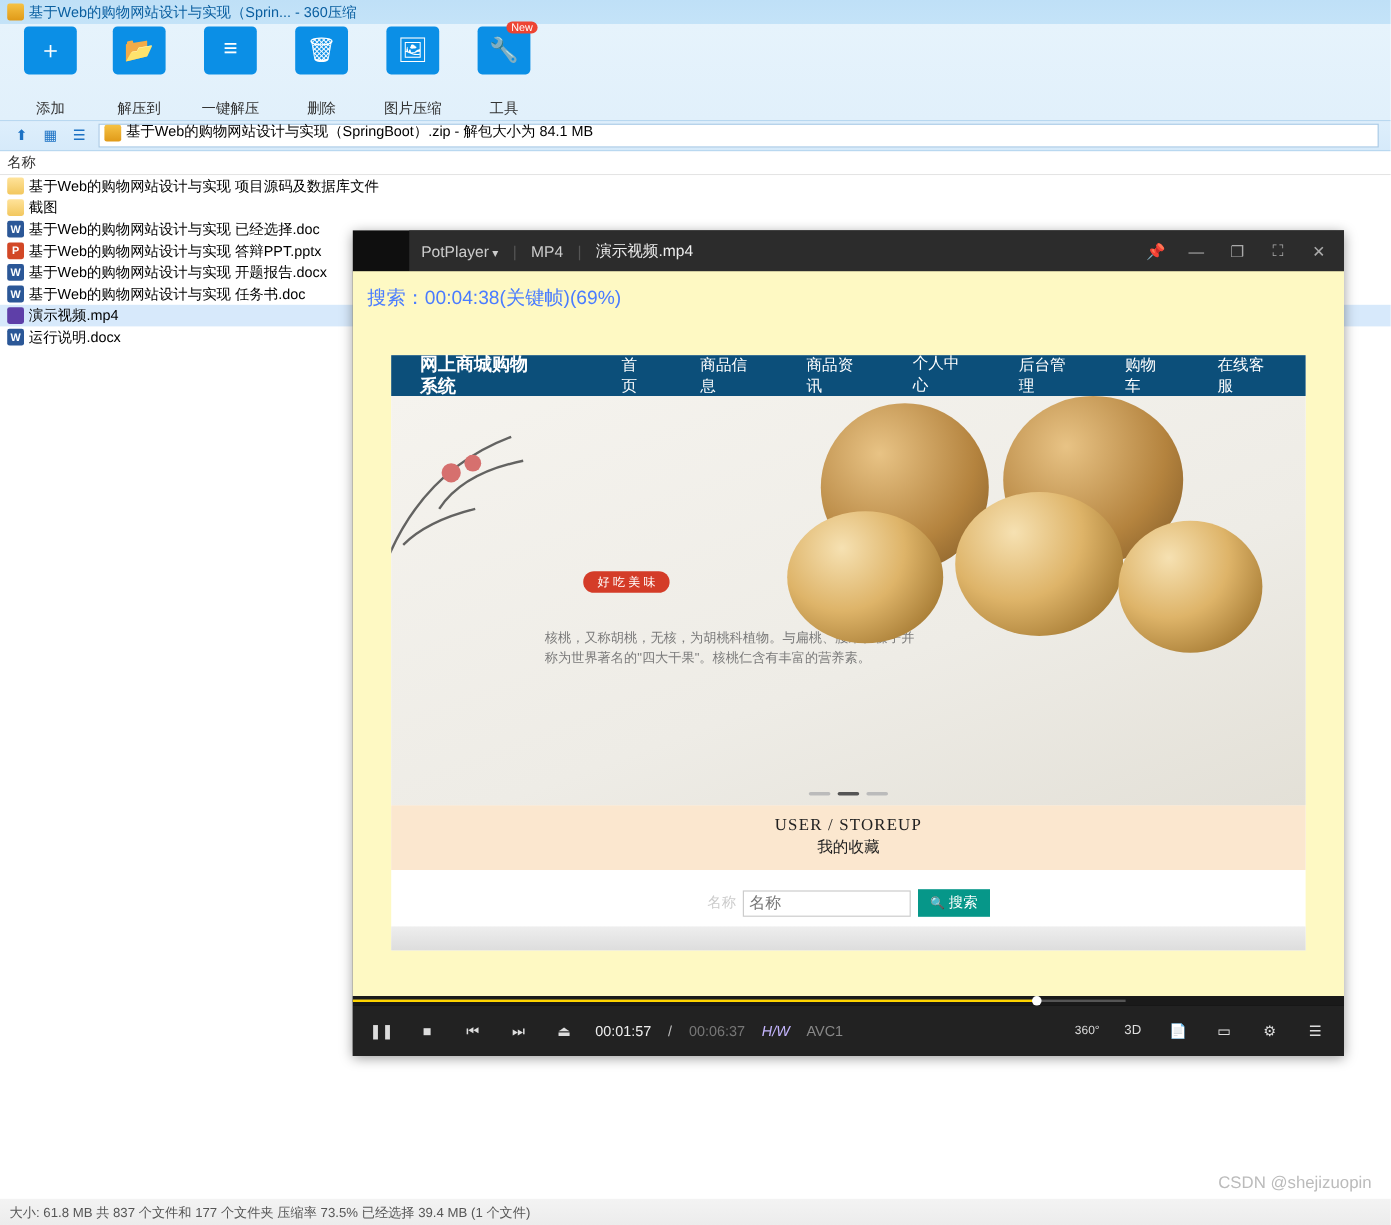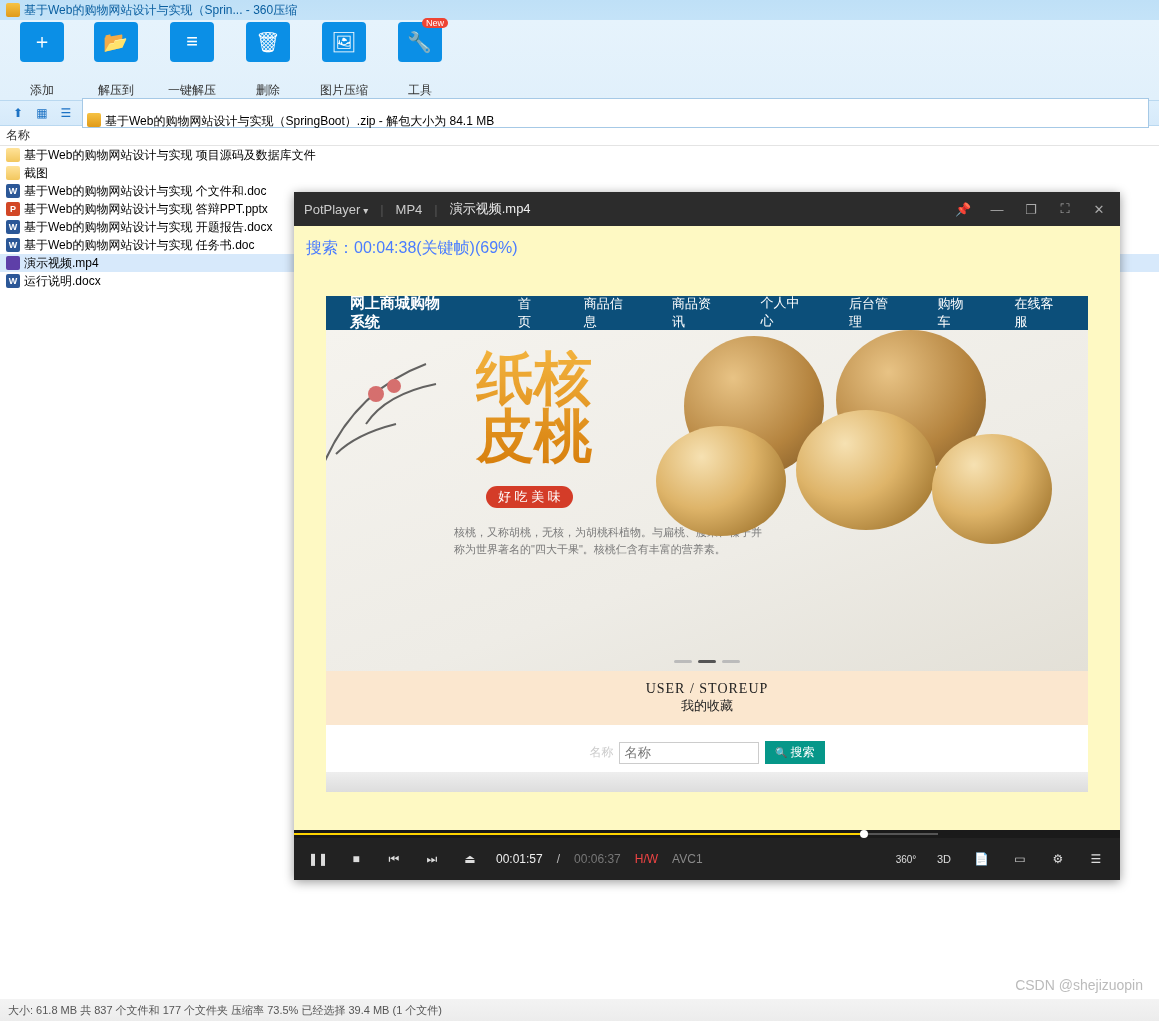--- a/index.html
+++ b/index.html
@@ -8,53 +8,53 @@
 
 .app-window { width: 100%; height: 100%; display: flex; flex-direction: column; }
 .titlebar { height: 20px; background: linear-gradient(#bfe0f7, #c4e3f8); display: flex; align-items: center; padding: 0 6px; color: #0a5fa0; font-size: 12px; }
 .titlebar .app-icon { width: 14px; height: 14px; margin-right: 4px; background: linear-gradient(#f6c244, #e09a18); border-radius: 2px; }
 .toolbar { height: 80px; background: linear-gradient(#e6f3fc, #e1f0fb); display: flex; align-items: center; padding: 4px 20px; gap: 30px; }
 .tool-btn { display: flex; flex-direction: column; align-items: center; gap: 20px; color: #333; position: relative; cursor: pointer; }
 .tool-btn .ticon { width: 44px; height: 40px; background: #0b8fe6; border-radius: 4px; display: flex; align-items: center; justify-content: center; color: #fff; font-size: 20px; }
 .tool-btn .badge-new { position: absolute; top: -4px; right: -6px; background: #e43; color: #fff; border-radius: 8px; font-size: 9px; padding: 0 4px; }
 .navbar { height: 26px; background: linear-gradient(#deeffc, #d6eafa); border-top: 1px solid #b9d8f0; border-bottom: 1px solid #b9d8f0; display: flex; align-items: center; padding: 0 10px; gap: 8px; }
 .nav-icon { width: 16px; height: 16px; display: inline-flex; align-items: center; justify-content: center; color: #1c72c4; cursor: pointer; }
-.pathbox { flex: 1; height: 20px; background: #fff; border: 1px solid #a6c9e6; display: flex; align-items: flex-start; padding: 14px 4px; gap: 4px; }
+.pathbox { flex: 1; height: 20px; background: #fff; border: 1px solid #a6c9e6; display: flex; align-items: flex-end; padding: 4px 4px; gap: 4px; }
 .pathbox .zipicon { width: 14px; height: 14px; background: linear-gradient(#f6c244, #e09a18); border-radius: 2px; }
 .columns-hdr { height: 20px; border-bottom: 1px solid #e4e4e4; display: flex; align-items: center; padding-left: 6px; color: #333; }
 .file-list { flex: 1; background: #fff; position: relative; }
 .file-row { height: 18px; display: flex; align-items: center; padding-left: 6px; gap: 4px; cursor: pointer; }
 .file-row.sel { background: #d7e9fb; }
 .fico { width: 14px; height: 14px; border-radius: 2px; flex-shrink: 0; }
 .fld { background: linear-gradient(#ffe39a, #f2c75e); }
 .doc { background: #2b5797; color: #fff; display: flex; align-items: center; justify-content: center; font-size: 9px; font-weight: bold; }
 .ppt { background: #d24726; color: #fff; display: flex; align-items: center; justify-content: center; font-size: 9px; font-weight: bold; }
 .mp4 { background: #5e3fa8; }
 .status-bar { height: 22px; background: linear-gradient(#f3f3f3, #ececec); display: flex; align-items: center; padding: 0 8px; color: #555; font-size: 11px; position: absolute; bottom: 0; left: 0; right: 0; }
 .watermark { position: absolute; bottom: 28px; right: 16px; color: #bbb; font-size: 14px; }
 
 
 .player { position: absolute; top: 192px; left: 294px; width: 826px; height: 688px; background: #0f0f0f; color: #ccc; display: flex; flex-direction: column; box-shadow: 0 2px 10px rgba(0,0,0,.4); }
-.p-title { height: 34px; background: #2c2c2c; display: flex; align-items: center; padding: 0 10px; gap: 12px; font-size: 13px; }
+.p-title { height: 34px; background: #2c2c2c; display: flex; align-items: center; padding: 0 10px; gap: 12px; font-size: 13px; margin-left: 47px; }
 .p-title .pt-menu::after { content: " ▾"; font-size: 10px; }
 .p-title .sep { color: #555; }
 .p-title .fname { color: #eee; }
 .p-title .spacer { flex: 1; }
 .p-title .wbtn { width: 22px; height: 22px; display: flex; align-items: center; justify-content: center; color: #aaa; cursor: pointer; }
 .p-video { flex: 1; background: #fef9c3; position: relative; overflow: hidden; }
 .seek-text { position: absolute; top: 12px; left: 12px; color: #4a7cff; font-size: 16px; }
 .website { position: absolute; top: 70px; left: 32px; right: 32px; bottom: 38px; background: #fff; display: flex; flex-direction: column; }
 .w-nav { height: 34px; background: #0c4f7a; display: flex; align-items: center; padding: 0 24px; gap: 35px; color: #fff; font-size: 13px; }
 .w-nav .brand { font-size: 15px; font-weight: bold; margin-right: 24px; }
 .w-nav .navitem { padding: 8px 4px; cursor: pointer; }
 .w-nav .navitem.on { border-bottom: 2px solid #fd8c2f; }
 .banner { flex: 1; background: linear-gradient(160deg, #f5f3ee 0%, #eeece6 60%, #e3e0d7 100%); position: relative; overflow: hidden; }
 .ink-branch { position: absolute; top: 4px; left: -20px; width: 160px; height: 160px; opacity: .75; }
 .big-cn { position: absolute; top: 20px; left: 150px; font-family: "STKaiti", serif; font-size: 58px; font-weight: bold; line-height: 1; background: linear-gradient(#f2b23d, #d77f0d); -webkit-background-clip: text; background-clip: text; color: transparent; }
-.sub-pill { position: absolute; top: 156px; left: 160px; background: #d43c28; color: #fff; border-radius: 12px; padding: 2px 12px; font-size: 13px; }
+.sub-pill { position: absolute; top: 146px; left: 160px; background: #d43c28; color: #fff; border-radius: 12px; padding: 2px 12px; font-size: 10px; }
 .small-cn { position: absolute; top: 194px; left: 128px; color: #7a7a7a; font-size: 11px; line-height: 1.5; text-align: left; }
 .walnuts { position: absolute; top: 0; right: 28px; bottom: 24px; left: 320px; }
 .walnut { position: absolute; border-radius: 50%; }
 .nut-shell { background: radial-gradient(circle at 35% 30%, #e8c385, #b4833e 60%, #7a5524); }
 .nut-kernel { background: radial-gradient(circle at 35% 28%, #f6e1b2, #deb469 45%, #a27730 85%); }
 .dots { position: absolute; bottom: 8px; left: 50%; transform: translateX(-50%); display: flex; gap: 6px; }
 .dots span { width: 18px; height: 3px; background: #bbb; border-radius: 2px; }
 .dots span.on { background: #555; }
 .storeup { background: #fbe7cf; text-align: center; padding: 10px 0; color: #222; font-family: Georgia, serif; }
 .storeup .en { font-size: 14px; letter-spacing: 1px; }
@@ -67,21 +67,21 @@
 
 .p-progress { height: 8px; background: #1a1a1a; position: relative; }
 .p-progress .fill { position: absolute; top: 3px; left: 0; height: 2px; background: #ffd400; }
 .p-progress .fill.buf { background: #555; }
 .p-progress .knob { position: absolute; top: 0; width: 8px; height: 8px; background: #fff; border-radius: 50%; }
 
 .p-ctrl { height: 42px; background: #222; display: flex; align-items: center; padding: 0 12px; gap: 14px; color: #bbb; font-size: 12px; }
 .p-ctrl .pbtn { width: 24px; height: 24px; display: flex; align-items: center; justify-content: center; cursor: pointer; color: #ddd; }
 .p-ctrl .time-cur { color: #eee; }
 .p-ctrl .time-dur { color: #777; }
-.p-ctrl .hw { color: #ef4444; }
+.p-ctrl .hw { color: #c4b5fd; font-style: italic; }
 .p-ctrl .codec { color: #888; }
 .p-ctrl .spacer { flex: 1; }
 </style>
 </head>
 <body>
 
 <div class="app-window">
   <div class="titlebar">
     <span class="app-icon"></span>
     <span>基于Web的购物网站设计与实现（Sprin... - 360压缩</span>
@@ -129,21 +129,21 @@
       <div class="file-row">
         <span class="fico fld"></span>
         <span>基于Web的购物网站设计与实现 项目源码及数据库文件</span>
       </div>
       <div class="file-row">
         <span class="fico fld"></span>
         <span>截图</span>
       </div>
       <div class="file-row">
         <span class="fico doc">W</span>
-        <span>基于Web的购物网站设计与实现 个文件和.doc</span>
+        <span>基于Web的购物网站设计与实现 已经选择.doc</span>
       </div>
       <div class="file-row">
         <span class="fico ppt">P</span>
         <span>基于Web的购物网站设计与实现 答辩PPT.pptx</span>
       </div>
       <div class="file-row">
         <span class="fico doc">W</span>
         <span>基于Web的购物网站设计与实现 开题报告.docx</span>
       </div>
       <div class="file-row">
@@ -192,21 +192,20 @@
           <span class="navitem">后台管理</span>
           <span class="navitem">购物车</span>
           <span class="navitem">在线客服</span>
         </div>
       <div class="banner">
         <svg class="ink-branch" viewBox="0 0 160 160">
             <path d="M10 150 Q40 60 120 30 M60 90 Q80 60 130 50 M30 120 Q50 100 90 90" stroke="#333" stroke-width="2" fill="none"></path>
             <circle cx="70" cy="60" r="8" fill="#c44"></circle>
             <circle cx="88" cy="52" r="7" fill="#c44"></circle>
           </svg>
-        <div class="big-cn"><span>纸核</span><br><span>皮桃</span></div>
         <div class="sub-pill">好 吃 美 味</div>
         <div class="small-cn"><span>核桃，又称胡桃，无核，为胡桃科植物。与扁桃、腰果、榛子并</span><br><span>称为世界著名的"四大干果"。核桃仁含有丰富的营养素。</span></div>
         <div class="walnuts">
           <div class="walnut nut-shell" style="width:140px;height:140px;top:6px;left:38px"></div>
           <div class="walnut nut-shell" style="width:150px;height:140px;top:0;left:190px"></div>
           <div class="walnut nut-kernel" style="width:130px;height:110px;top:96px;left:10px"></div>
           <div class="walnut nut-kernel" style="width:140px;height:120px;top:80px;left:150px"></div>
           <div class="walnut nut-kernel" style="width:120px;height:110px;top:104px;left:286px"></div>
         </div>
         <div class="dots">

